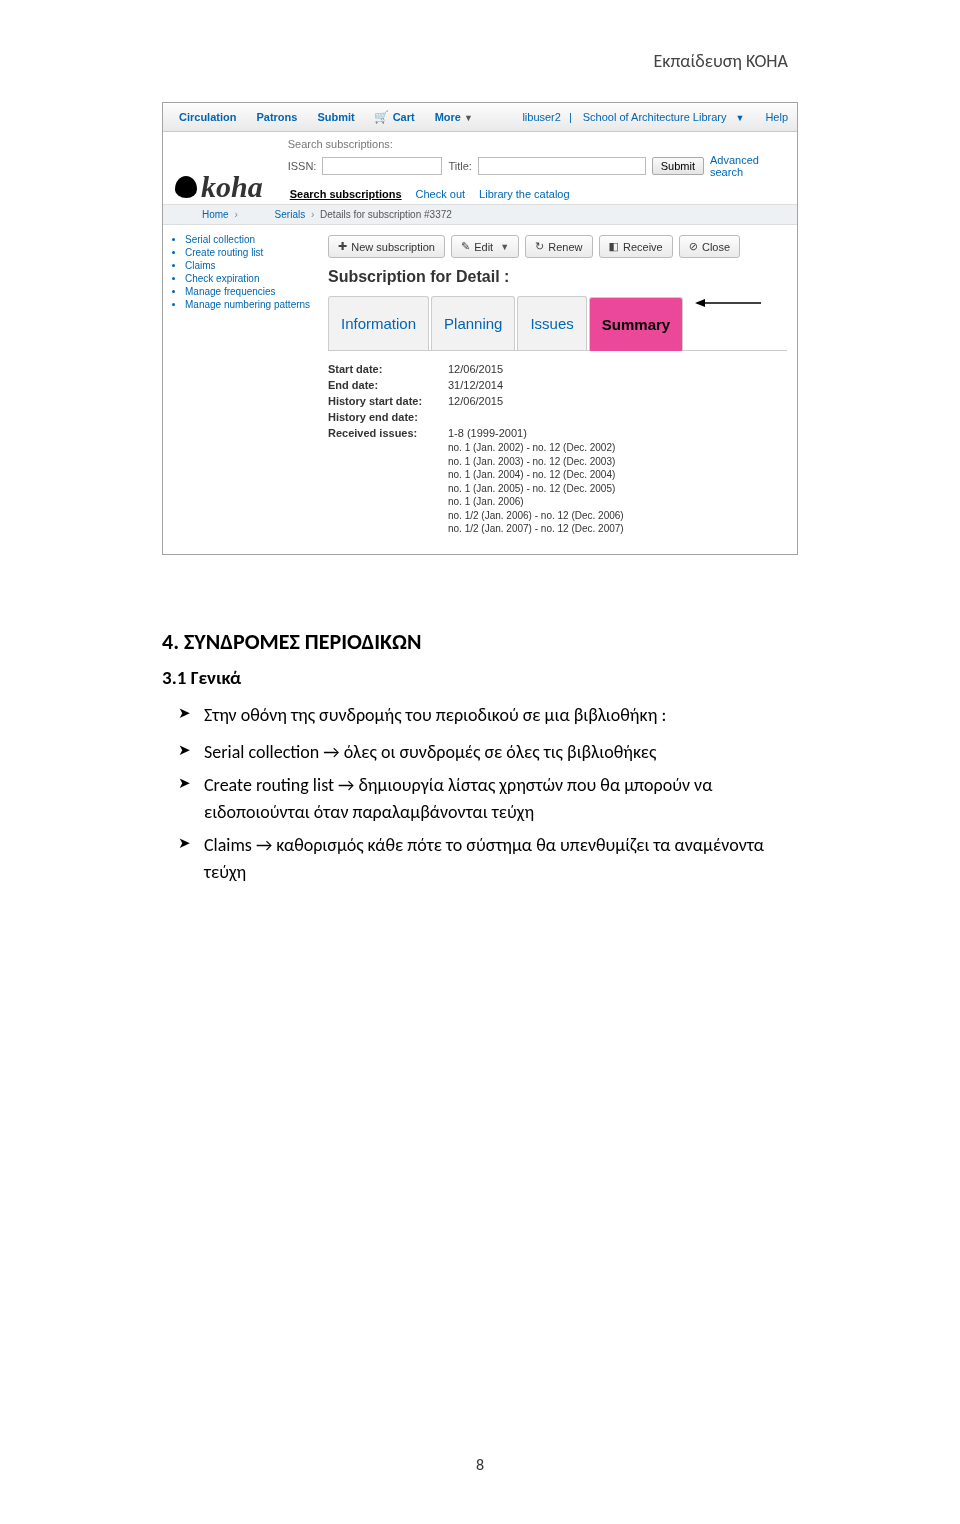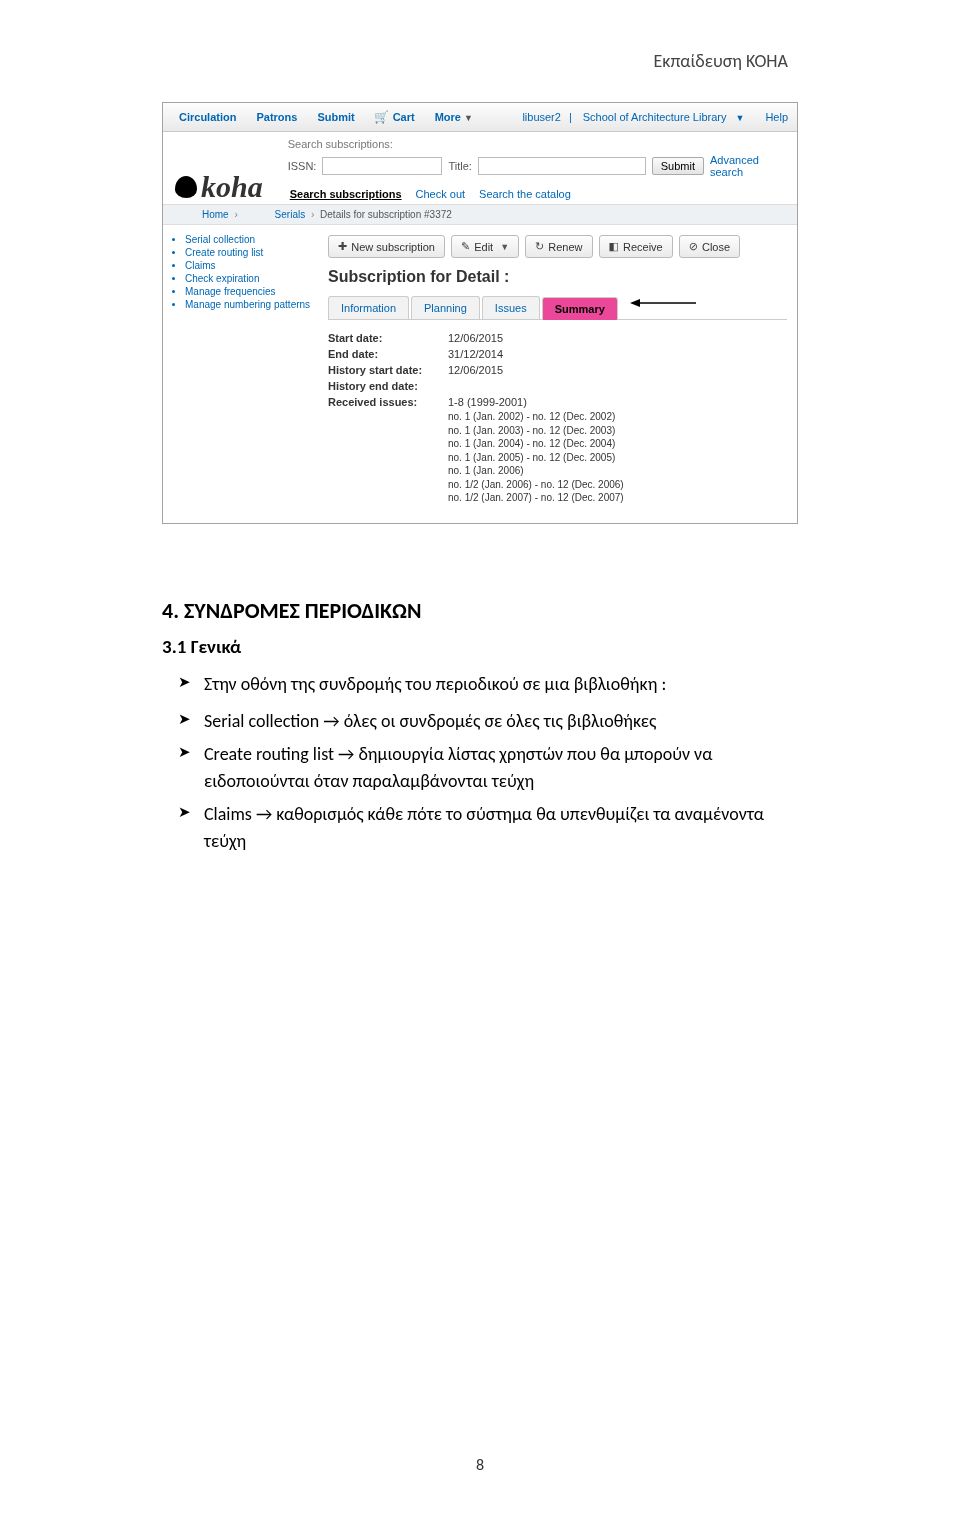--- a/index.html
+++ b/index.html
@@ -134,27 +134,27 @@
     font-size:11px;
     cursor:pointer;
     display:flex;
     align-items:center;
     gap:4px;
   }
   .tool-btn .ic { font-size:11px; color:#444;}
   .content h2 { font-size:16px; margin:4px 0 10px 0;}
   .tabstrip { display:flex; border-bottom:1px solid #ccc;}
   .tabstrip .tab {
-    padding:5px 12px;
+    padding:18px 12px;
     border:1px solid #ccc;
     border-bottom:none;
     margin-right:2px;
     background:#f2f2f2;
     color:#0066b3;
-    font-size:11px;
+    font-size:15px;
     cursor:pointer;
     border-radius:3px 3px 0 0;
   }
   .tabstrip .tab.active {
     background:#ec4899;
     color:#000;
     font-weight:bold;
     position:relative;
     top:1px;
   }
@@ -249,21 +249,21 @@
           <label>ISSN:</label>
           <input class="issn" style="">
           <label>Title:</label>
           <input class="title" style="">
           <button class="submit-btn">Submit</button>
           <span class="adv-link">Advanced search</span>
         </div>
         <div class="search-tabs">
           <span class="stab active">Search subscriptions</span>
           <span class="stab">Check out</span>
-          <span class="stab">Search the catalog</span>
+          <span class="stab">Library the catalog</span>
         </div>
       </div>
     </div>
 
     <div class="breadcrumb">
       <a>Home</a>
       <span class="sep">›</span>
       <a>Serials</a>
       <span class="sep">›</span>
       <span>Details for subscription #3372</span>

